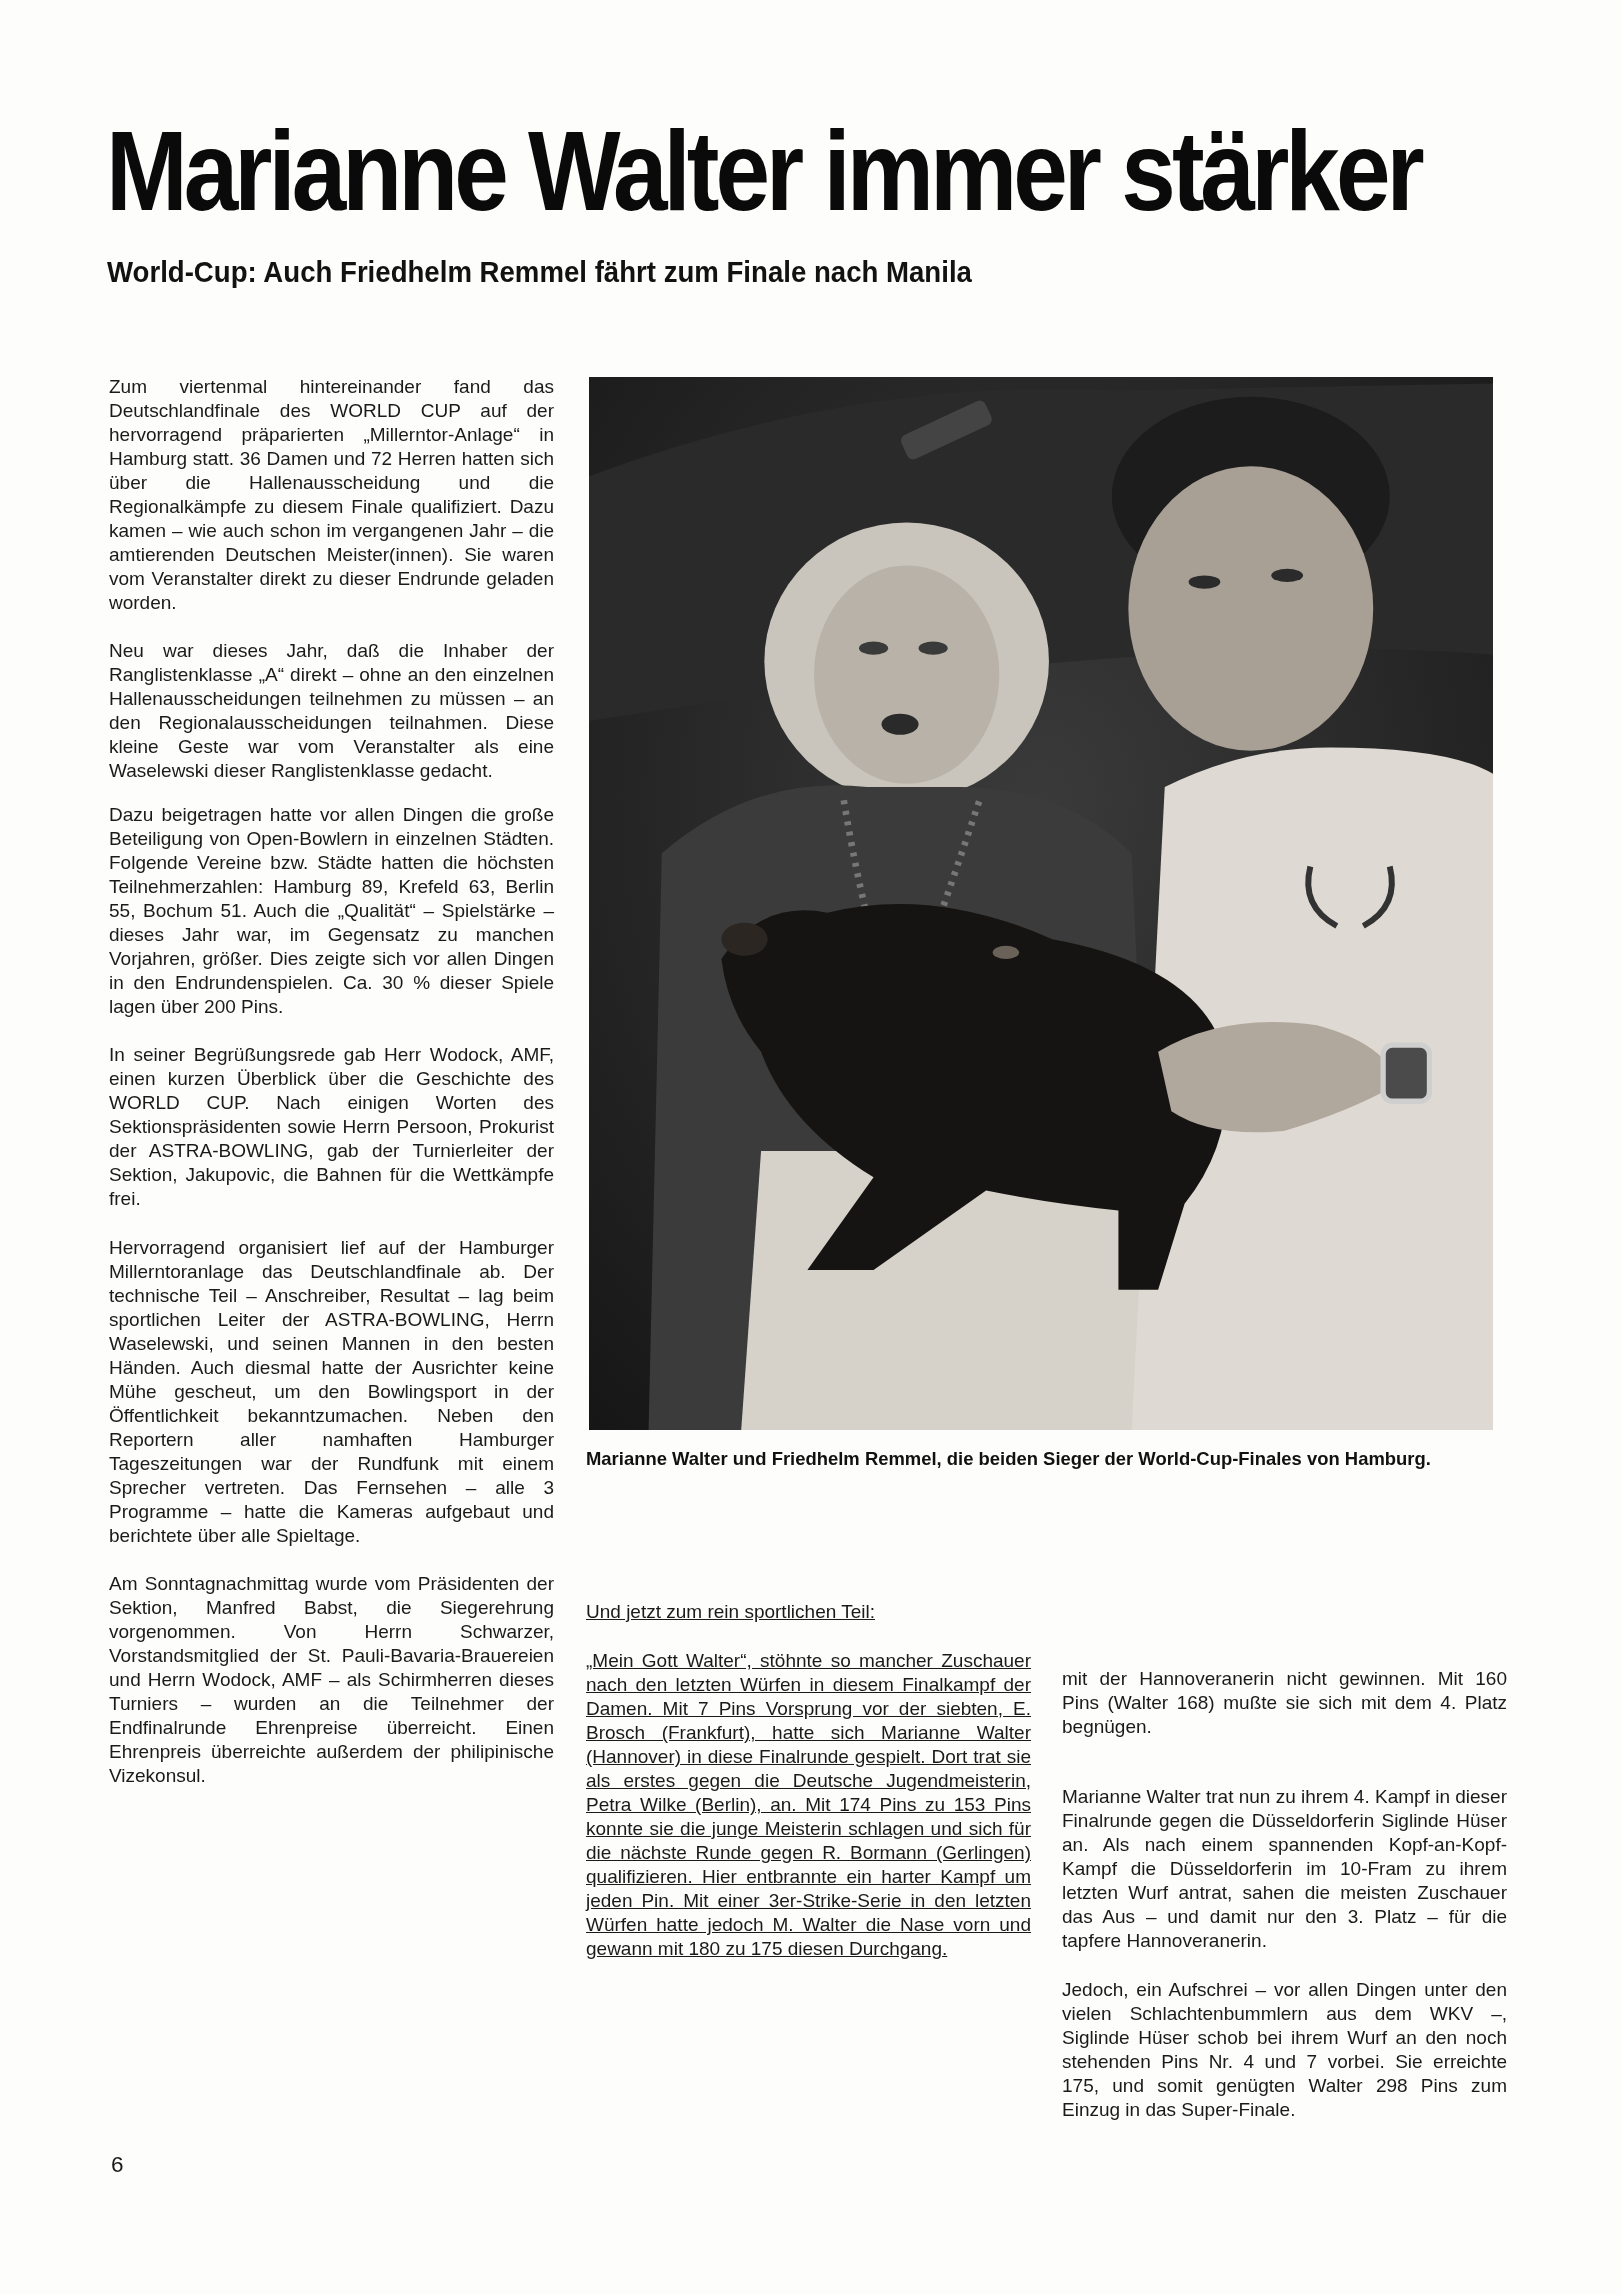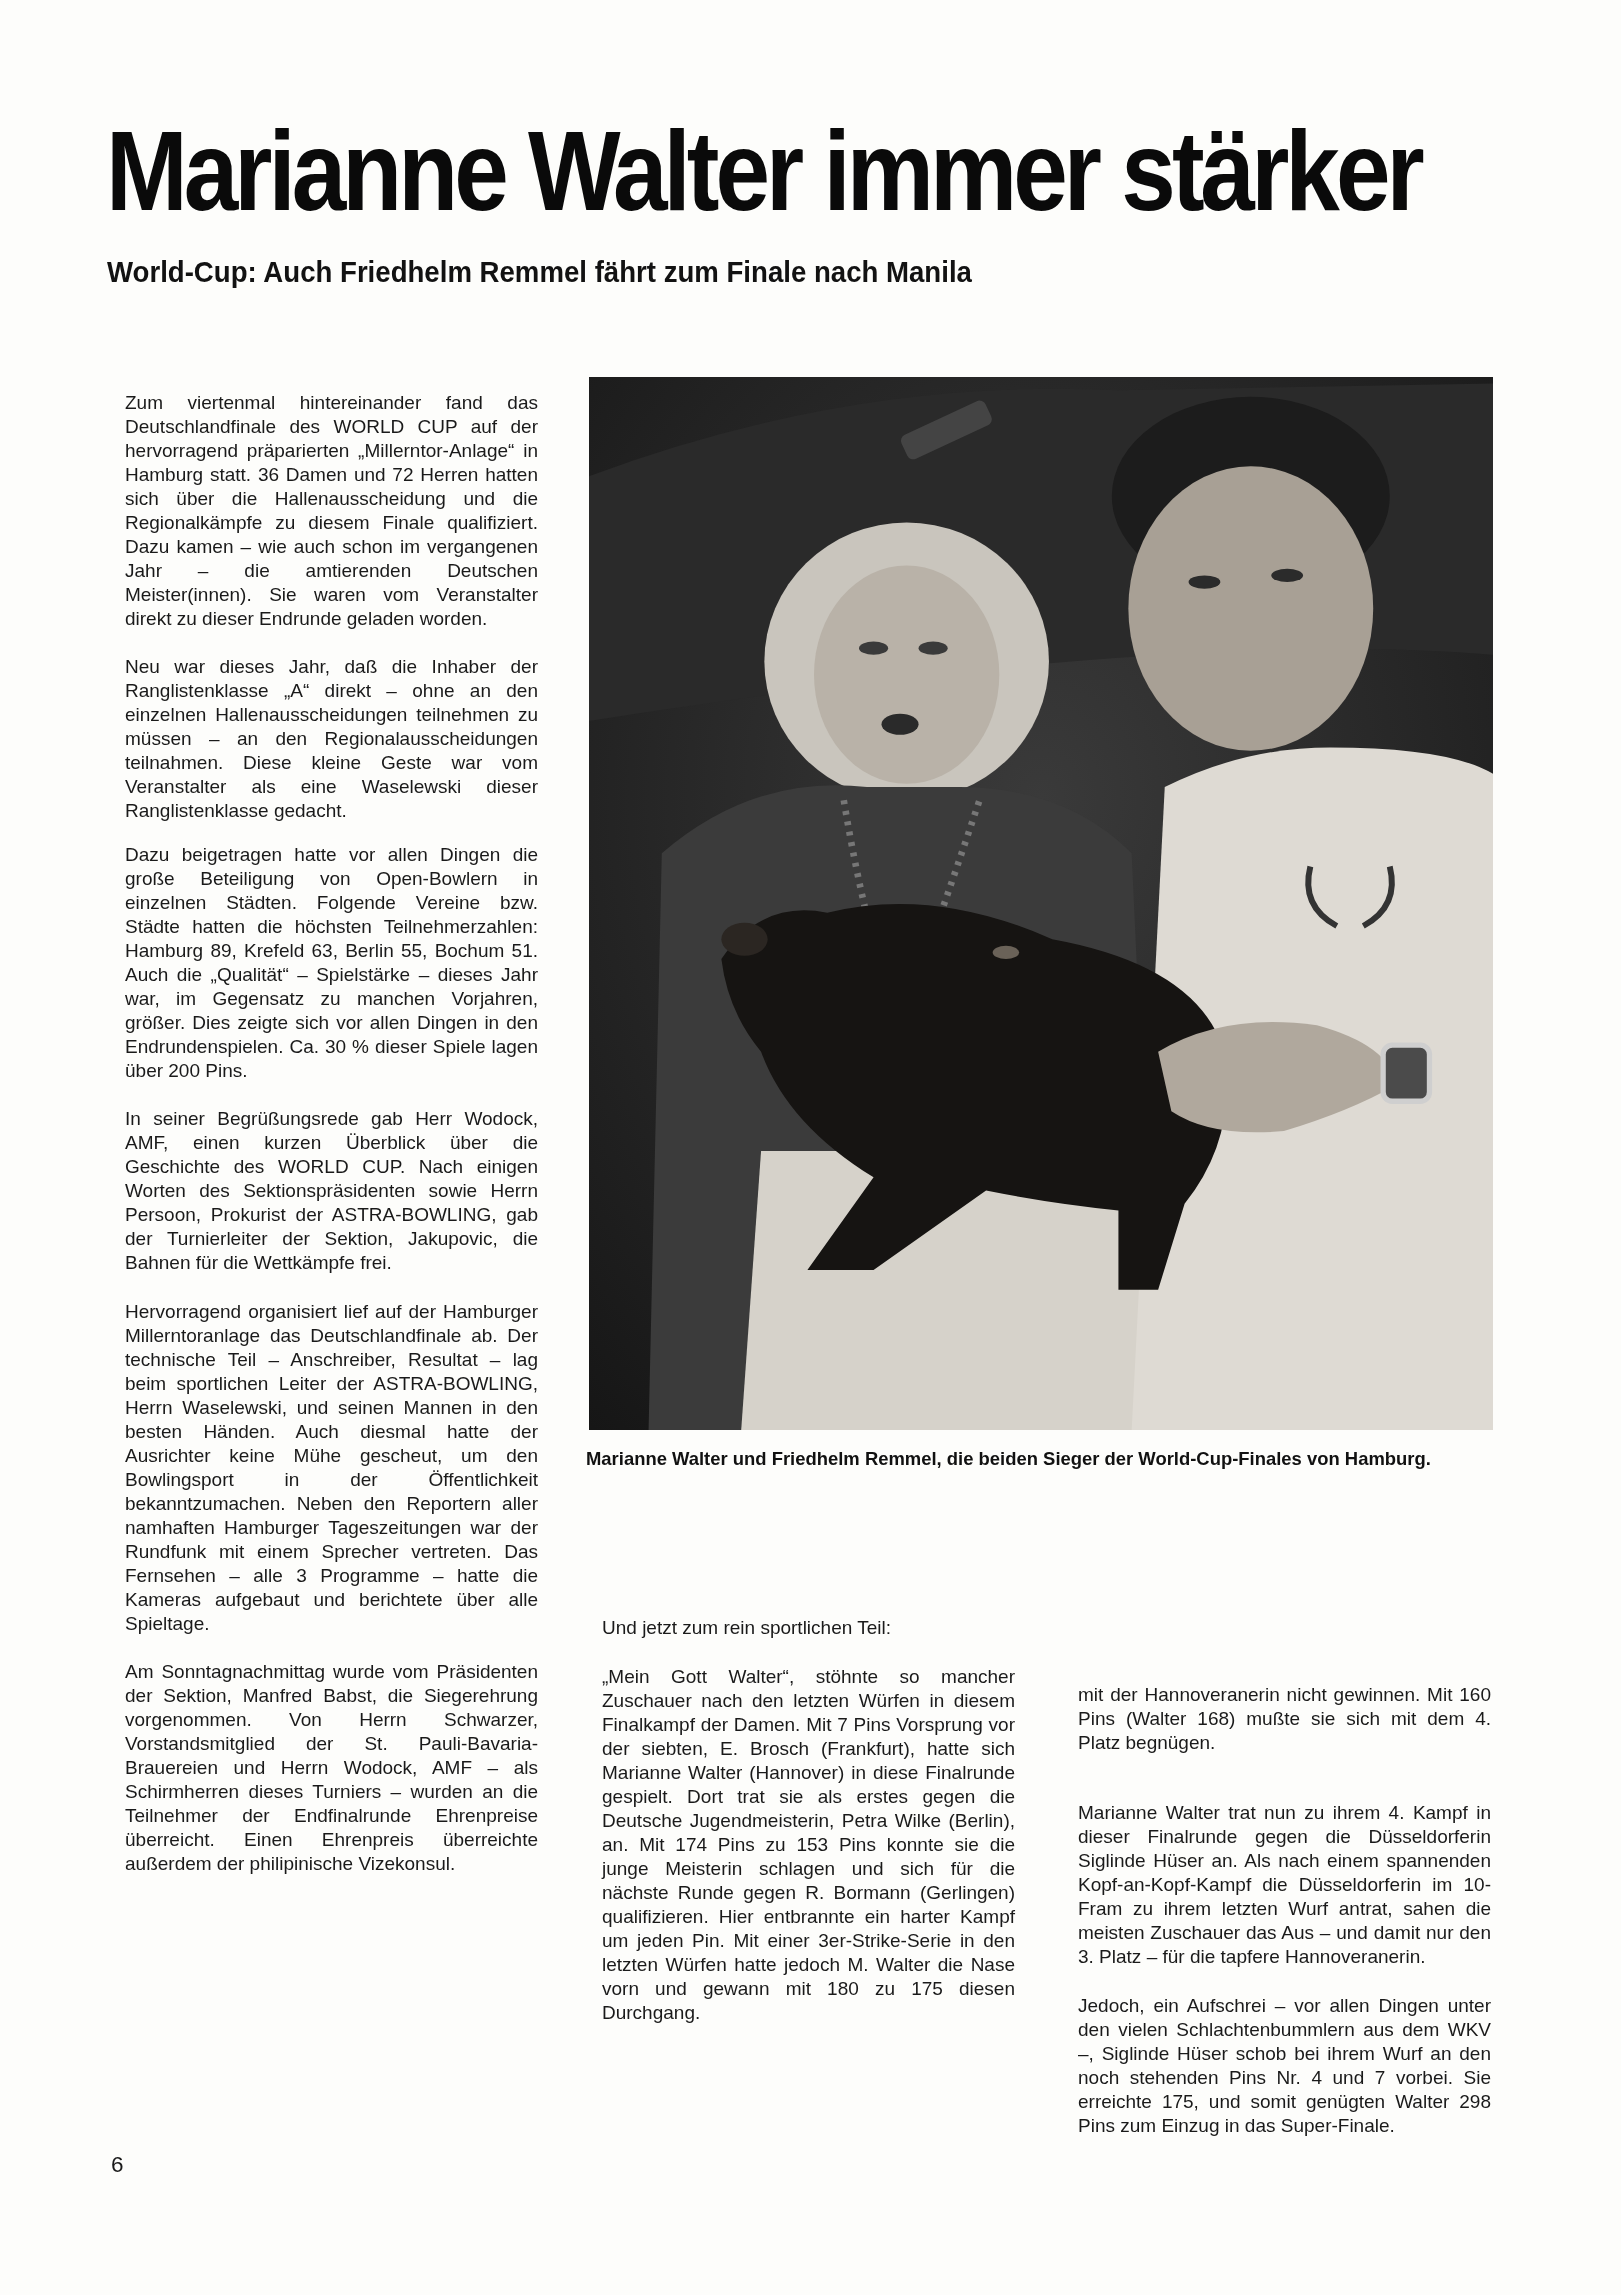--- a/index.html
+++ b/index.html
@@ -25,23 +25,23 @@
     white-space: nowrap; color: #121212;
     transform: scaleX(0.92); transform-origin: left top;
     margin: 0;
   }
   .col {
     position: absolute;
     font-size: 19px; line-height: 24px;
     text-align: justify;
     color: #1a1a1a;
   }
-  .col p { margin: 16px; }
+  .col p { margin: 0; }
   .col-left { left: 109px; width: 445px; top: 375px; }
-  .col-mid  { left: 586px; width: 445px; top: 1600px; }
+  .col-mid  { left: 586px; width: 445px; top: 1600px; text-decoration: underline; }
   .col-right{ left: 1062px; width: 445px; top: 1600px; }
   .photo {
     position: absolute; left: 589px; top: 377px;
     width: 904px; height: 1053px;
     background: #2b2b2b;
     overflow: hidden;
   }
   .photo svg { display: block; width: 100%; height: 100%; }
   .caption {
     position: absolute; left: 586px; top: 1447px; width: 921px;

